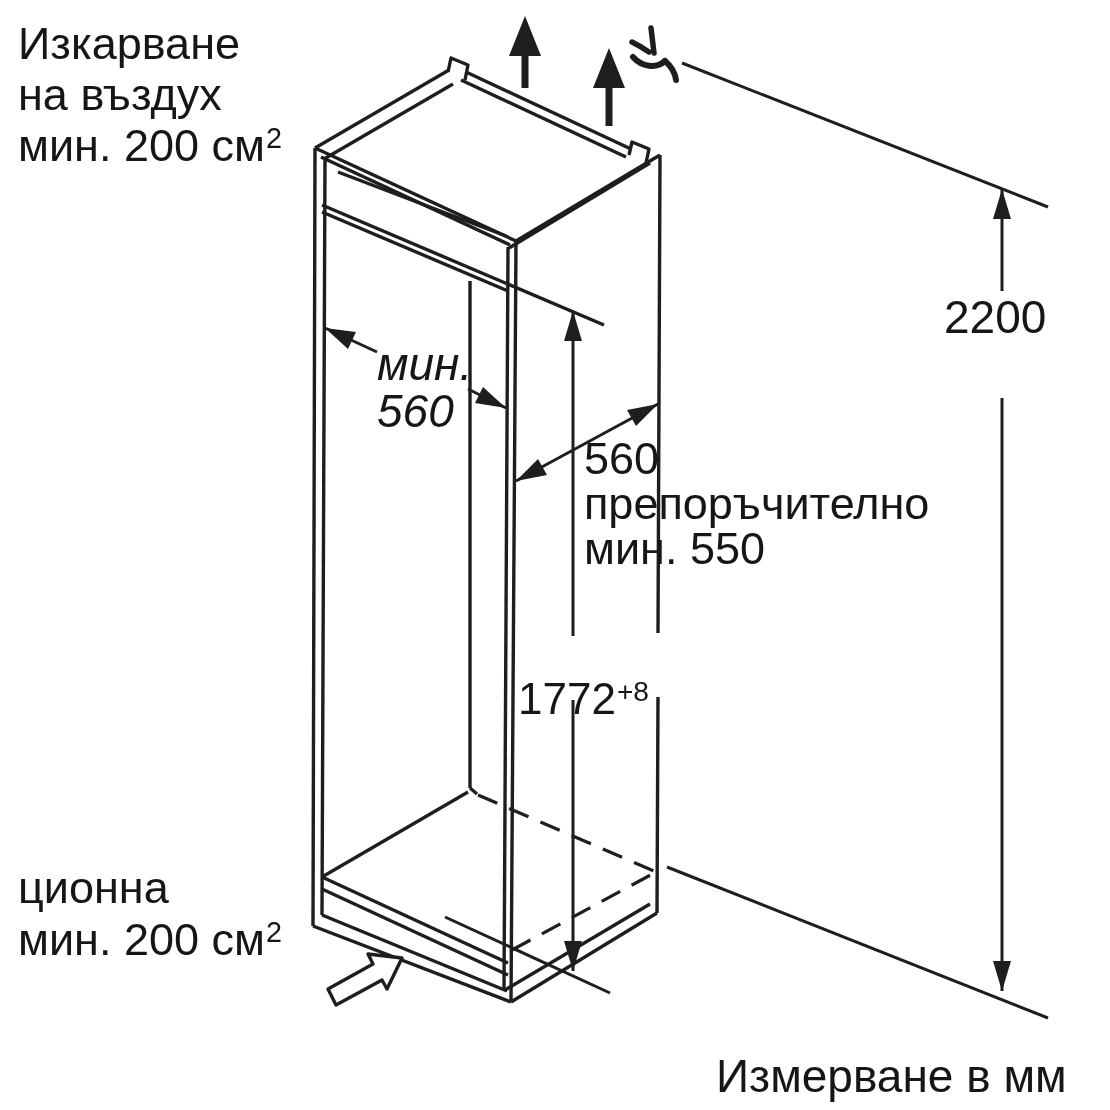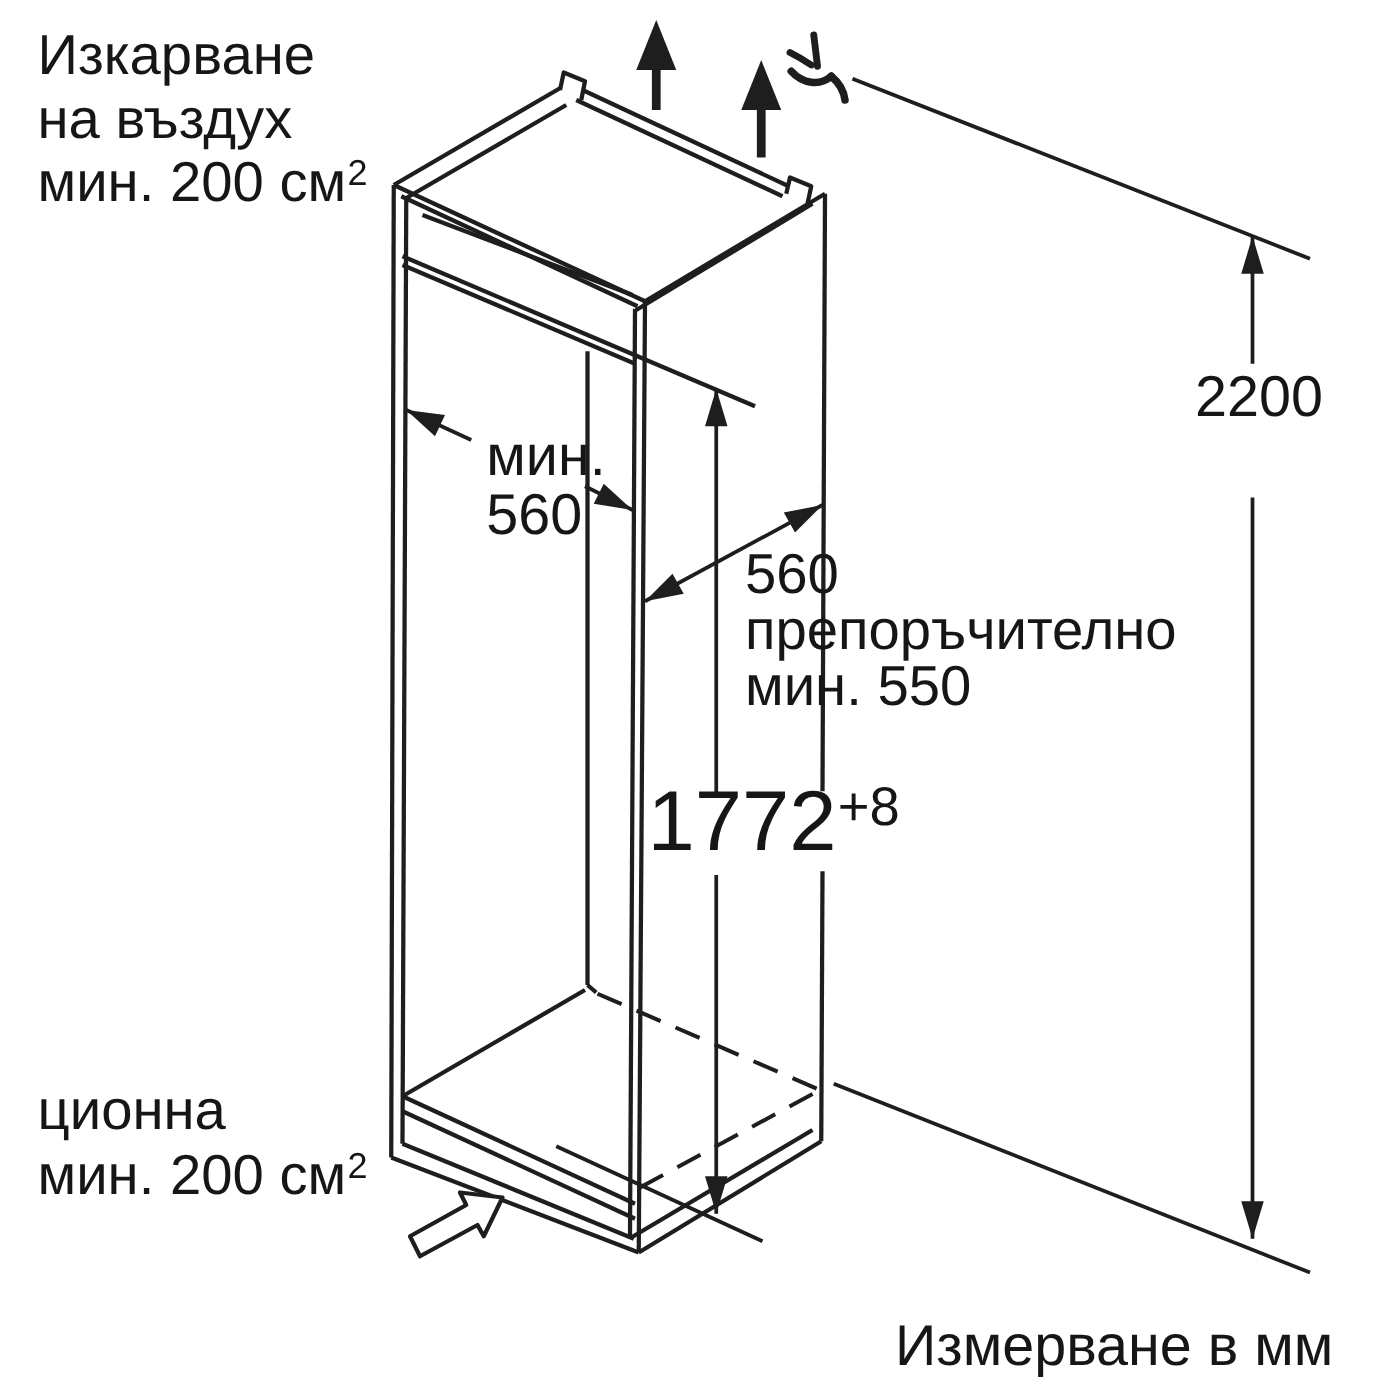--- a/index.html
+++ b/index.html
@@ -6,26 +6,26 @@
   .canvas{
     position:relative;
     width:1110px;height:1110px;
     background:#ffffff;
     font-family:"Liberation Sans","DejaVu Sans",sans-serif;
     color:#161616;
     overflow:hidden;
   }
   .canvas svg{position:absolute;left:0;top:0;}
   .lbl{position:absolute;white-space:nowrap;line-height:1.14;}
-  .lbl div{white-space:nowrap;margin-left:12px;}
+  .lbl div{white-space:nowrap;}
   .air-top{left:18px;top:18px;font-size:45px;line-height:51px;}
   .vent-bottom{left:18px;top:862px;font-size:45px;line-height:52px;}
-  .dim-min560{left:377px;top:341px;font-size:46px;line-height:47px;}
+  .dim-min560{left:377px;top:341px;font-size:46px;line-height:47px;font-style:italic;}
   .dim-depth{left:584px;top:436px;font-size:45px;line-height:45px;}
-  .dim-1772{left:518px;top:619px;font-size:68px;}
+  .dim-1772{left:518px;top:674px;font-size:44px;}
   .dim-max{left:944px;top:294px;font-size:46px;line-height:47px;}
   .footer{left:716px;top:1050px;font-size:46px;}
   .sup{font-size:0.64em;position:relative;top:-0.45em;margin-left:1px;}
 </style>
 </head>
 <body>
 
 <div class="canvas">
 
   <svg width="1110" height="1110" viewBox="0 0 1110 1110">

